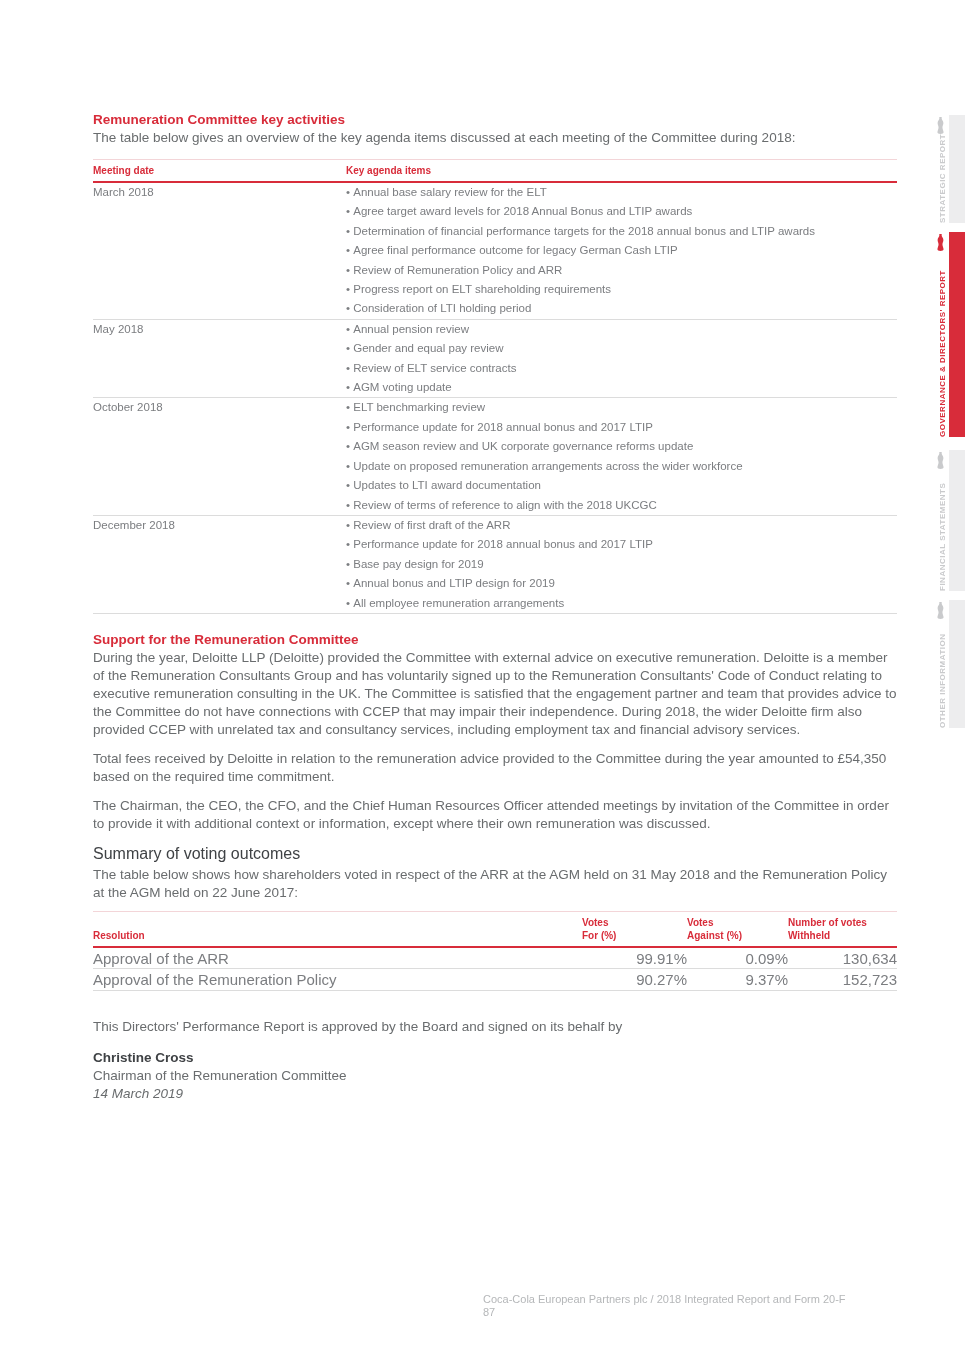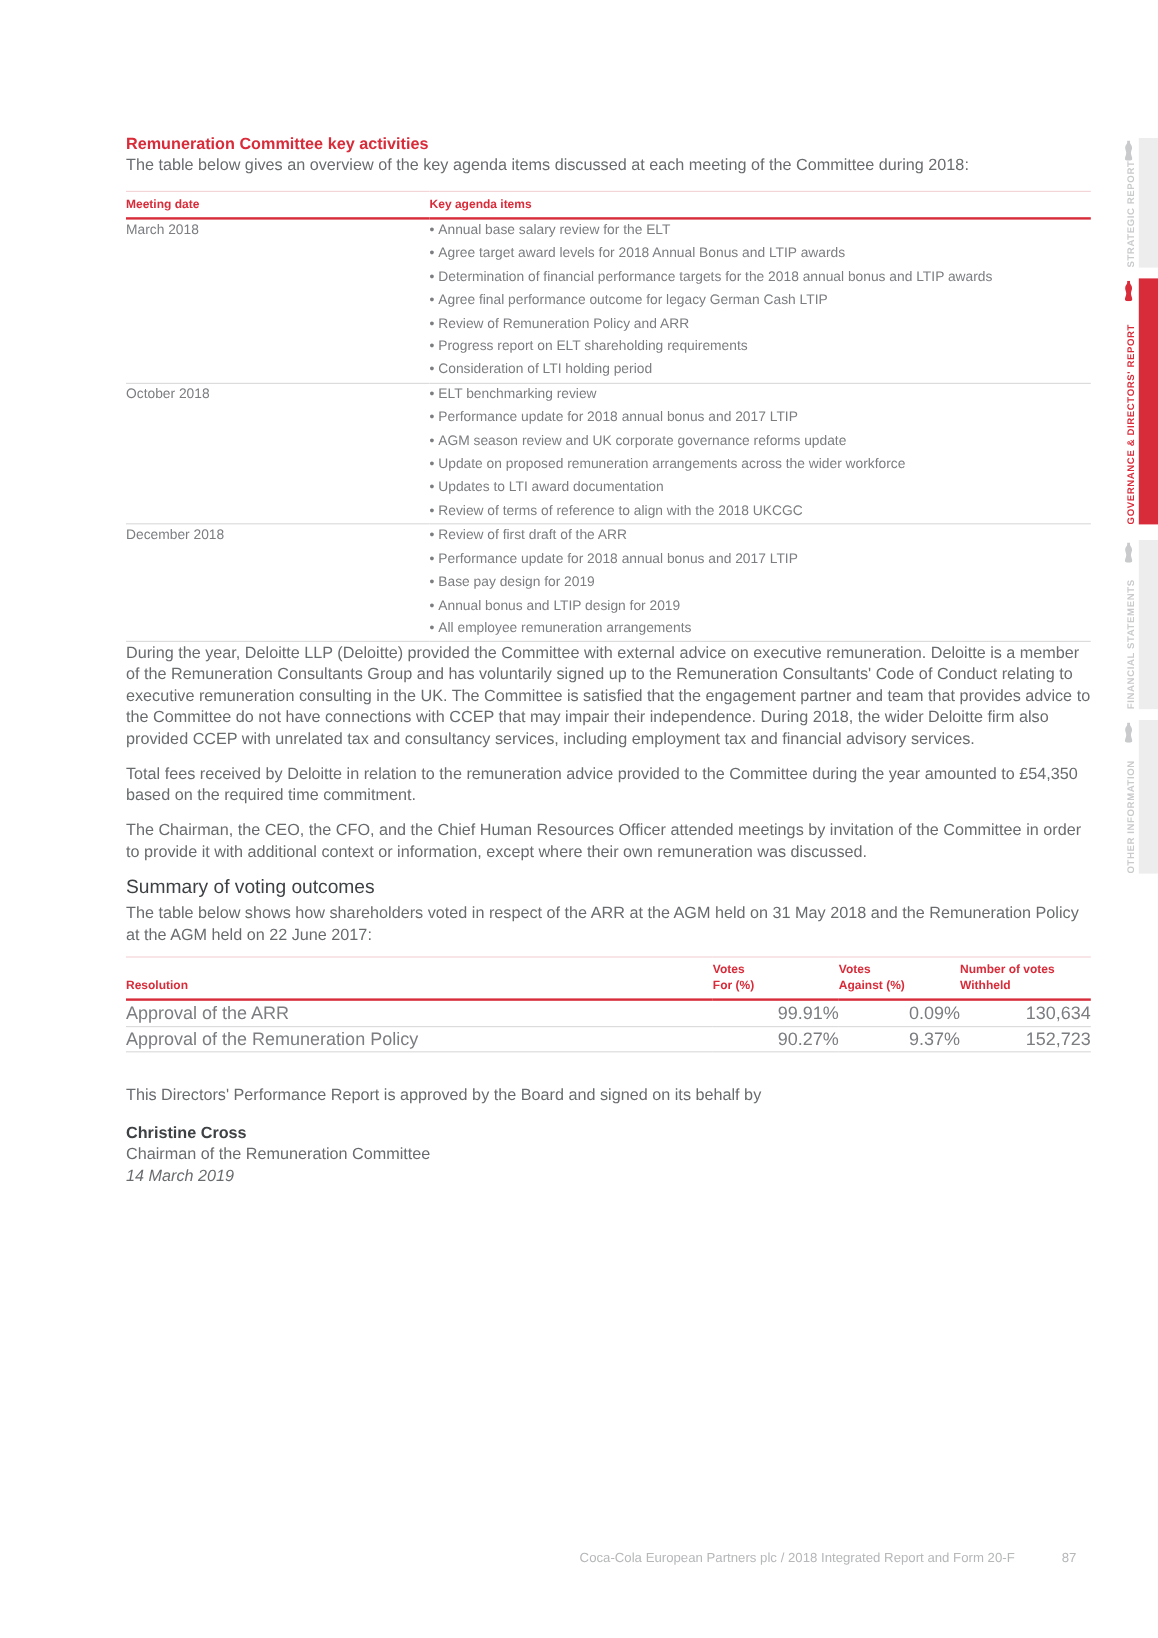--- a/index.html
+++ b/index.html
@@ -4,21 +4,21 @@
 <style>
   * { margin:0; padding:0; box-sizing:border-box; }
   html,body { background:#ffffff; }
   body {
     position:relative;
     width:965px; height:1365px;
     font-family:"Liberation Sans", sans-serif;
     overflow:hidden;
   }
 
-  .content { position:absolute; left:105px; top:111px; width:804px; }
+  .content { position:absolute; left:93px; top:111px; width:804px; }
 
   .red-h {
     color:var(--accent-red,#d82c3a);
     font-size:13.5px; line-height:17px; font-weight:700;
     margin:0 0 1px 0;
   }
   .dark-h {
     color:var(--heading-dark,#3f4245);
     font-size:16px; line-height:20px; font-weight:400;
     margin:8px 0 2px 0;
@@ -71,21 +71,21 @@
   
   .signoff-intro { margin-top:27px; margin-bottom:0; }
   .sig-name { color:var(--heading-dark,#3f4245); font-size:13.5px; line-height:18px; font-weight:700; margin-top:13px; }
   .sig-title { color:var(--body-text,#696c6e); font-size:13.5px; line-height:18px; }
   .sig-date  { color:var(--body-text,#696c6e); font-size:13.5px; line-height:18px; font-style:italic; }
 
   
   .footer {
     position:absolute; top:1293px; left:483px; width:414px;
     display:flex; justify-content:space-between; align-items:baseline;
-    color:var(--footer-text,#b5b7b9); font-size:11px; line-height:13px;
+    color:var(--footer-text,#b5b7b9); font-size:11px; line-height:13px;flex-direction:column;
   }
 
   
   .side-tab { position:absolute; right:0; width:42px; }
   .tab-0 { top:115px; height:108px; }
   .tab-1 { top:232px; height:205px; }
   .tab-2 { top:450px; height:141px; }
   .tab-3 { top:600px; height:128px; }
   .side-tab .bar {
     position:absolute; right:0; top:0; bottom:0; width:16px;
@@ -129,20 +129,29 @@
               <div class="agenda-item">Annual base salary review for the ELT</div>
               <div class="agenda-item">Agree target award levels for 2018 Annual Bonus and LTIP awards</div>
               <div class="agenda-item">Determination of financial performance targets for the 2018 annual bonus and LTIP awards</div>
               <div class="agenda-item">Agree final performance outcome for legacy German Cash LTIP</div>
               <div class="agenda-item">Review of Remuneration Policy and ARR</div>
               <div class="agenda-item">Progress report on ELT shareholding requirements</div>
               <div class="agenda-item">Consideration of LTI holding period</div>
             </td>
           </tr>
           <tr>
+            <td class="date-cell">May 2018</td>
+            <td class="items-cell">
+              <div class="agenda-item">Annual pension review</div>
+              <div class="agenda-item">Gender and equal pay review</div>
+              <div class="agenda-item">Review of ELT service contracts</div>
+              <div class="agenda-item">AGM voting update</div>
+            </td>
+          </tr>
+          <tr>
             <td class="date-cell">October 2018</td>
             <td class="items-cell">
               <div class="agenda-item">ELT benchmarking review</div>
               <div class="agenda-item">Performance update for 2018 annual bonus and 2017 LTIP</div>
               <div class="agenda-item">AGM season review and UK corporate governance reforms update</div>
               <div class="agenda-item">Update on proposed remuneration arrangements across the wider workforce</div>
               <div class="agenda-item">Updates to LTI award documentation</div>
               <div class="agenda-item">Review of terms of reference to align with the 2018 UKCGC</div>
             </td>
           </tr>
@@ -154,20 +163,21 @@
               <div class="agenda-item">Base pay design for 2019</div>
               <div class="agenda-item">Annual bonus and LTIP design for 2019</div>
               <div class="agenda-item">All employee remuneration arrangements</div>
             </td>
           </tr>
         </tbody>
     </table>
   </section>
 
   <section>
+    <h2 class="red-h" style="margin-top:17px;">Support for the Remuneration Committee</h2>
     <p class="body-p">During the year, Deloitte LLP (Deloitte) provided the Committee with external advice on executive remuneration. Deloitte is a member of the Remuneration Consultants Group and has voluntarily signed up to the Remuneration Consultants' Code of Conduct relating to executive remuneration consulting in the UK. The Committee is satisfied that the engagement partner and team that provides advice to the Committee do not have connections with CCEP that may impair their independence. During 2018, the wider Deloitte firm also provided CCEP with unrelated tax and consultancy services, including employment tax and financial advisory services.</p>
     <p class="body-p">Total fees received by Deloitte in relation to the remuneration advice provided to the Committee during the year amounted to £54,350 based on the required time commitment.</p>
     <p class="body-p">The Chairman, the CEO, the CFO, and the Chief Human Resources Officer attended meetings by invitation of the Committee in order to provide it with additional context or information, except where their own remuneration was discussed.</p>
   </section>
 
   <section>
     <h2 class="dark-h">Summary of voting outcomes</h2>
     <p class="body-p lead">The table below shows how shareholders voted in respect of the ARR at the AGM held on 31 May 2018 and the Remuneration Policy at the AGM held on 22 June 2017:</p>
 
     <table class="voting-table">

